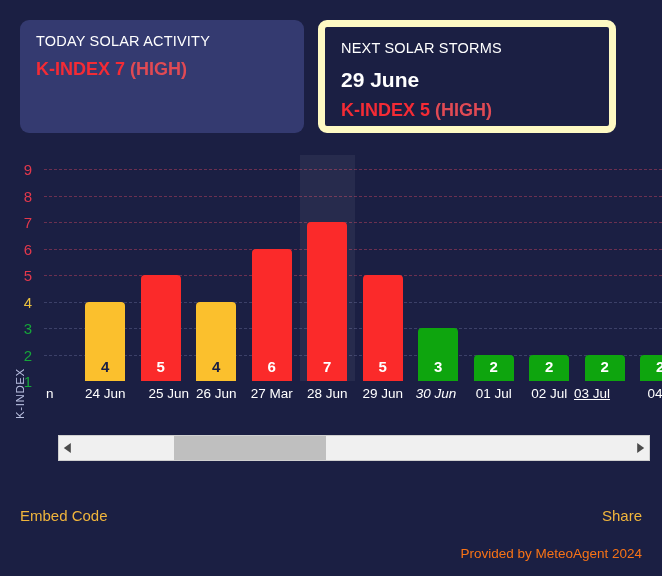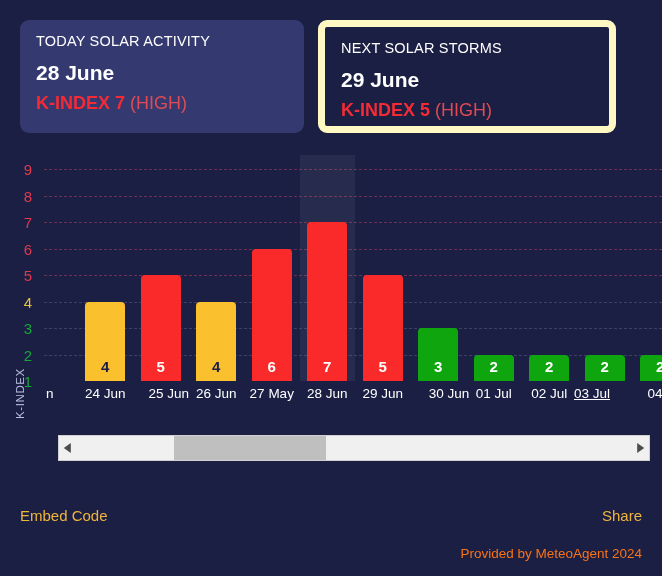--- a/index.html
+++ b/index.html
@@ -14,21 +14,21 @@
   
   .cards { position: absolute; left: 20px; top: 20px; width: 596px; height: 113px;
            display: flex; gap: 14px; }
   .card { flex: 1 1 0; border-radius: 9px; padding: 14px 16px 0 16px; position: relative; }
   .card.filled { background: #343a70; }
   .card.outline { background: transparent; border: 7px solid #fef9c3; }
   .card-title { font-size: 14.5px; color: #ffffff; letter-spacing: .2px; line-height: 1.1; }
   .card-date { font-size: 21px; font-weight: bold; color: #ffffff; margin-top: 11px; line-height: 1.1; }
   .card-k { margin-top: 10px; font-size: 18px; line-height: 1.1; white-space: nowrap; }
   .card-k .kval { color: #f42b35; font-weight: bold; }
-  .card-k .klevel { color: #e04a54; font-weight: normal; }
+  .card-k .klevel { color: #e04a54; font-weight: bold; }
 
   
   .chart-area { position: absolute; left: 0px; top: 155px; width: 662px; height: 280px; }
   .yaxis { position: absolute; left: 0; top: 0; width: 44px; height: 226px; }
   .ytick { position: absolute; right: 12px; font-size: 15px; font-weight: normal;
            transform: translateY(-50%); text-align: right; }
 
   .plot { position: absolute; left: 44px; top: 0; right: 0; height: 226px; overflow: hidden; }
   .gridline { position: absolute; left: 0; right: 0; height: 0;
               border-top: 1px dashed #6c3050; }
@@ -80,21 +80,20 @@
 </style>
 </head>
 <body>
 
 <div id="root">
 
   <div class="cards">
 
     <div class="card filled">
       <div class="card-title">TODAY SOLAR ACTIVITY</div>
-      <div class="card-date">28 June</div>
       <div class="card-k">
         <span class="kval">K-INDEX 7</span>
         <span class="klevel">(HIGH)</span>
       </div>
     </div>
 
     <div class="card outline">
       <div class="card-title">NEXT SOLAR STORMS</div>
       <div class="card-date">29 June</div>
       <div class="card-k">
@@ -163,24 +162,24 @@
           <div class="bar green" style="left: 596.25px; width: 40px; top: 199.5px; height: 26.5px;">
             <span class="blabel">2</span>
           </div>
         </div>
     </div>
     <div class="xaxis">
         <div class="xtick" style="left: 5.75px;">n</div>
         <div class="xtick" style="left: 61.25px;">24 Jun</div>
         <div class="xtick" style="left: 116.75px; margin-left: 8px;">25 Jun</div>
         <div class="xtick" style="left: 172.25px;">26 Jun</div>
-        <div class="xtick" style="left: 227.75px;">27 May</div>
+        <div class="xtick" style="left: 227.75px;">27 Mar</div>
         <div class="xtick" style="left: 283.25px;">28 Jun</div>
         <div class="xtick" style="left: 338.75px;">29 Jun</div>
-        <div class="xtick" style="left: 405px;">30 Jun</div>
+        <div class="xtick" style="left: 392px; font-style: italic;">30 Jun</div>
         <div class="xtick" style="left: 449.75px;">01 Jul</div>
         <div class="xtick" style="left: 505.25px;">02 Jul</div>
         <div class="xtick" style="left: 548px; text-decoration: underline;">03 Jul</div>
         <div class="xtick" style="left: 616.25px;">04 J</div>
       </div>
     <div class="axis-title">K-INDEX</div>
   </div>
 
   <div class="scrollbar">
     <div class="sb-arrow left"></div>

